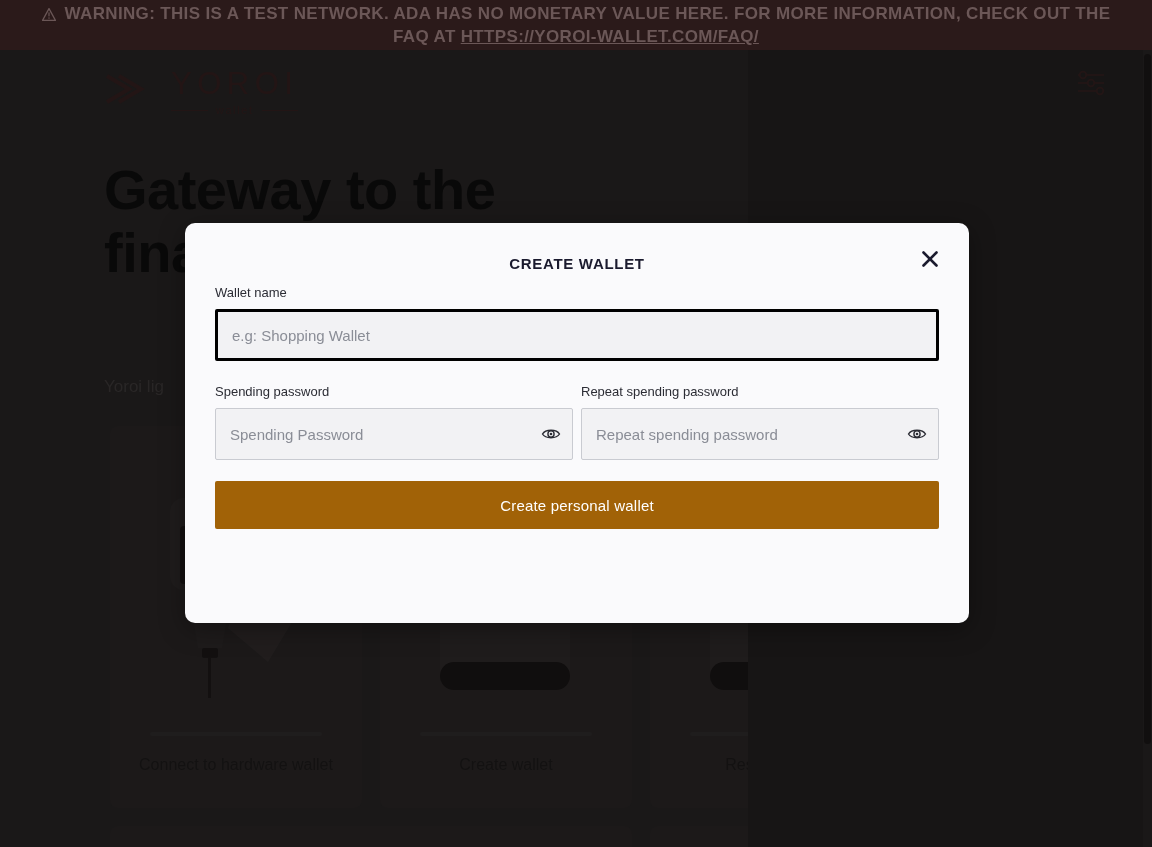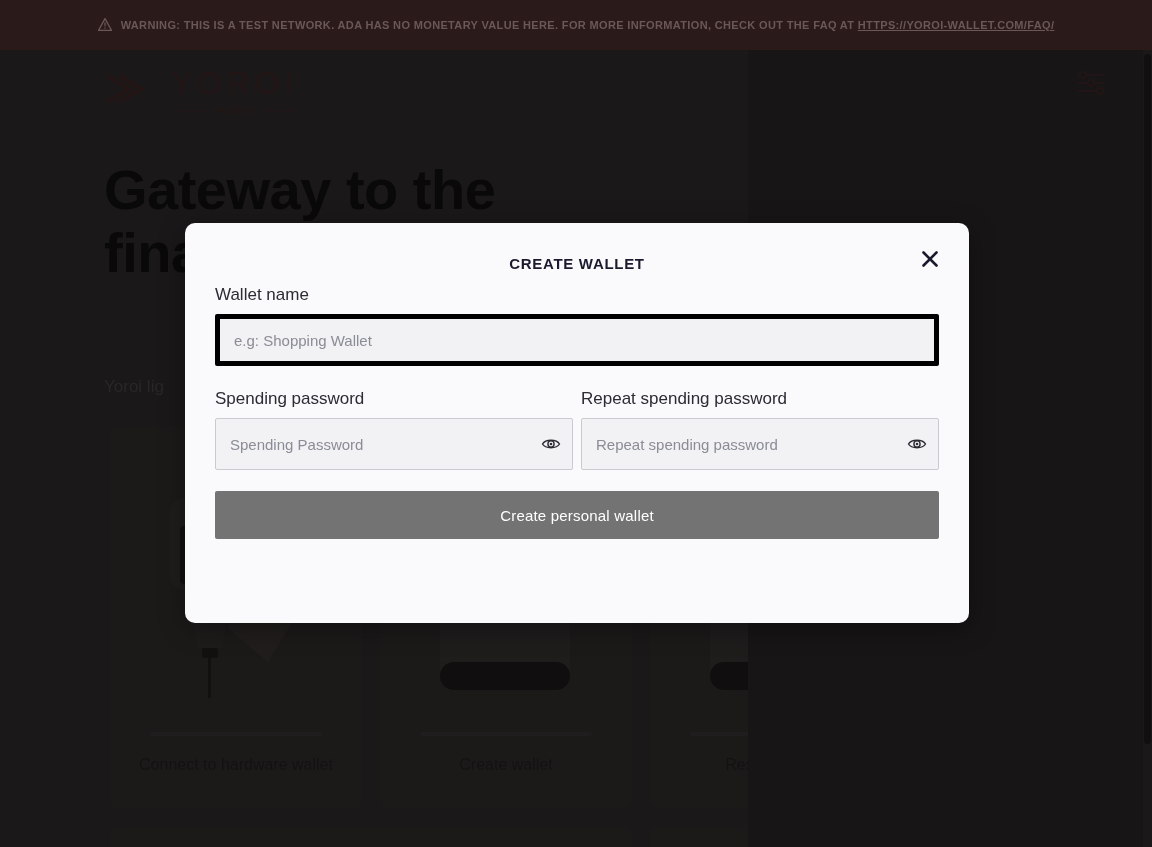--- a/index.html
+++ b/index.html
@@ -28,21 +28,21 @@
     background: #2b1a1a;
     display: flex;
     align-items: center;
     justify-content: center;
     padding: 0 26px;
     z-index: 5;
   }
   .warning-inner {
     display: block;
     text-align: center;
-    font-size: 11px;
+    font-size: 17px;
     font-weight: bold;
     letter-spacing: 0.35px;
     line-height: 23px;
     color: #6b5757;
     text-transform: uppercase;
   }
   .warn-icon {
     display: inline-block;
     vertical-align: -2px;
     margin-right: 9px;
@@ -282,21 +282,21 @@
   .modal-close svg { display: block; }
 
   .modal-body {
     position: absolute;
     top: 62px;
     left: 30px;
     right: 30px;
   }
 
   .field-label {
-    font-size: 17px;
+    font-size: 13px;
     color: #2b2c34;
     margin-bottom: 9px;
     display: block;
   }
 
   .input-wrap { position: relative; }
 
   .text-input {
     width: 100%;
     height: 52px;
@@ -304,21 +304,21 @@
     border: 1px solid #c9cbd1;
     border-radius: 2px;
     font-size: 15px;
     font-family: "Liberation Sans", sans-serif;
     color: #2b2c34;
     padding: 0 14px;
     outline: none;
   }
   .text-input::placeholder { color: #8a8d96; }
   .text-input.focused {
-    border: 5px solid #000000;
+    border: 3px solid #000000;
     caret-color: #1a1a2e;
   }
 
   .pw-row {
     display: flex;
     gap: 8px;
     margin-top: 23px;
   }
   .pw-col { flex: 1; }
   .eye-btn {
@@ -339,21 +339,21 @@
     margin-top: 26px;
     font-size: 14.5px;
     color: #8a8d96;
   }
   .note b { color: #6c6f78; font-weight: bold; }
 
   .submit-btn {
     margin-top: 21px;
     width: 100%;
     height: 48px;
-    background: #737373;
+    background: #a16207;
     border: none;
     border-radius: 2px;
     color: #ffffff;
     font-size: 15px;
     font-family: "Liberation Sans", sans-serif;
     letter-spacing: 0.2px;
     cursor: default;
   }
 </style>
 </head>

